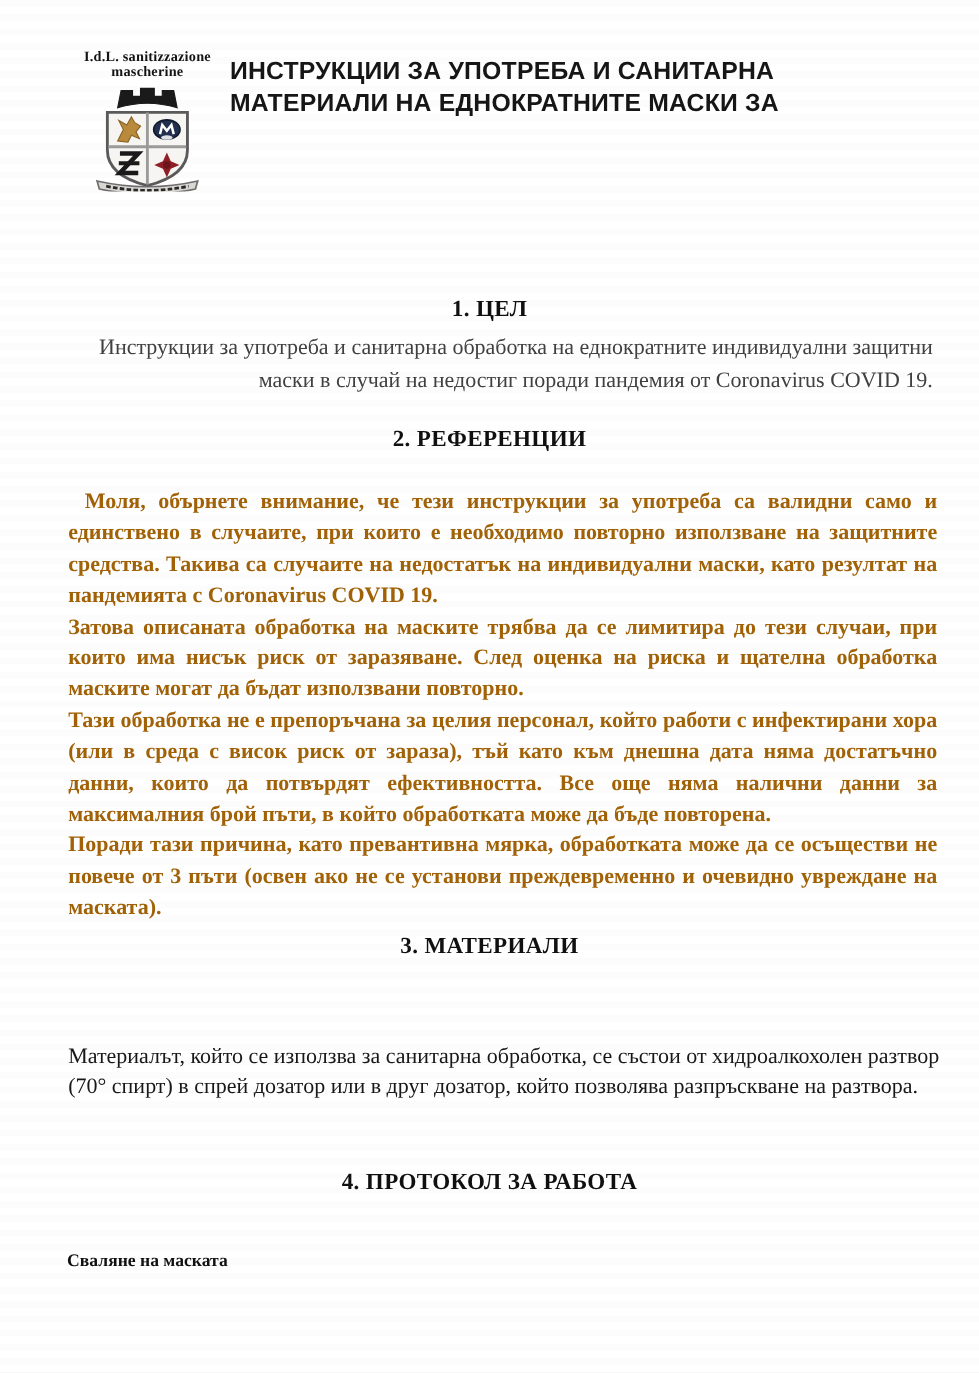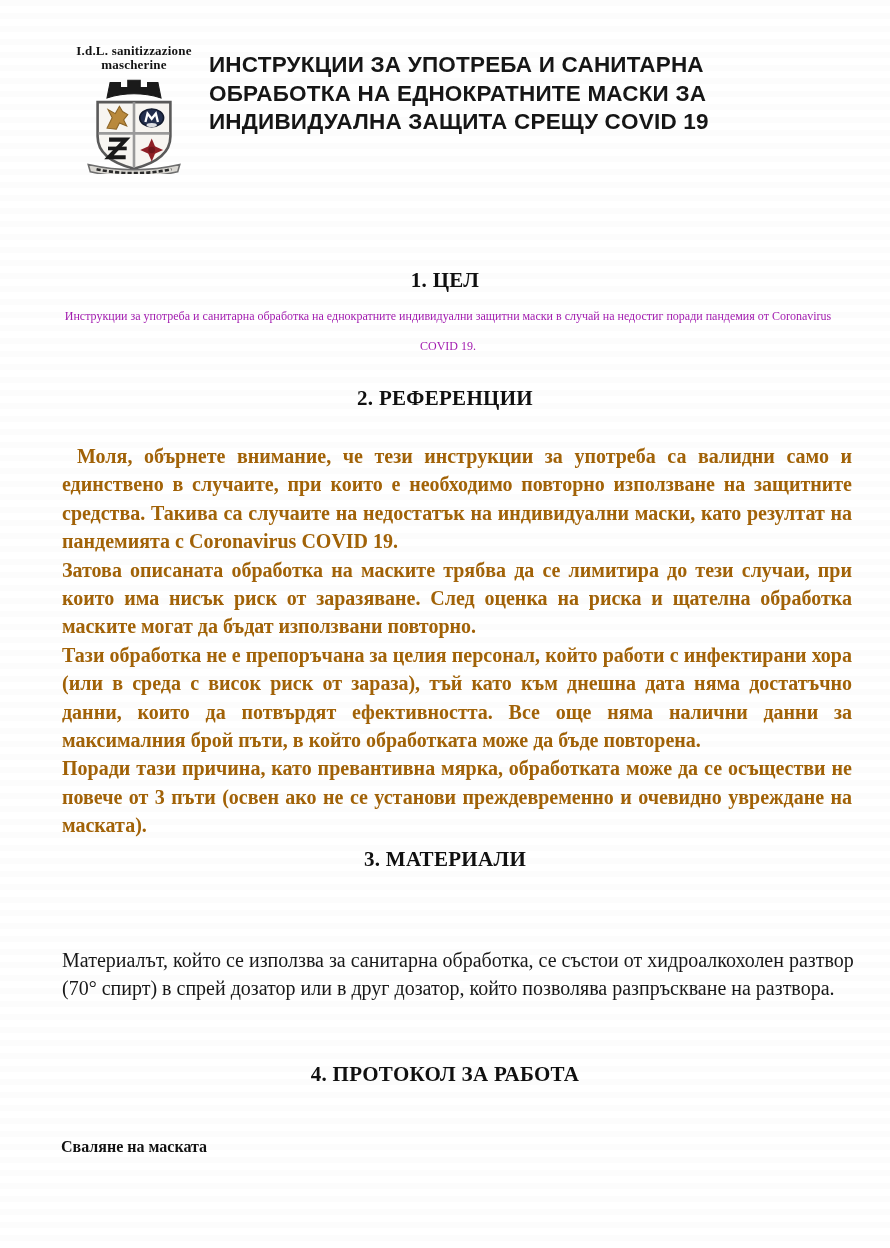--- a/index.html
+++ b/index.html
@@ -26,21 +26,21 @@
   .sec-heading{
     position:absolute;left:0;width:890px;text-align:center;
     font-weight:bold;font-size:21px;letter-spacing:.3px;color:#101010;
   }
   .h1{top:268px;}
   .h2{top:386px;}
   .h3{top:847px;}
   .h4{top:1046px;margin-top:16px;}
   .p-goal{
     position:absolute;left:48px;top:301px;width:800px;
-    text-align:center;font-size:12px;line-height:30px;color:#a21caf;
+    text-align:right;font-size:20px;line-height:30px;color:#404040;
   }
   .refs-body{
     position:absolute;left:62px;top:442px;width:790px;
     font-weight:bold;font-size:20px;line-height:28.4px;
     text-align:justify;color:#a16207;
   }
   .refs-body p{margin:0;}
   .refs-body p.indent{text-indent:15px;}
   .p-materials{
     position:absolute;left:62px;top:946px;width:805px;
@@ -96,22 +96,21 @@
 
       <g>
         <path d="M6,87 Q50,97 94,87 L92,94 Q50,103 8,94 Z" fill="#d9d7d2" stroke="#6e6e6e" stroke-width="1.5"></path>
         <path d="M14,91.5 Q50,99 86,91.5" fill="none" stroke="#2a2a2a" stroke-width="2.5" stroke-dasharray="4 2"></path>
       </g>
     </svg>
   </div>
 
   <div class="doc-title">
     <div>ИНСТРУКЦИИ ЗА УПОТРЕБА И САНИТАРНА</div>
-    <div>ОБРАБОТКА НА ЕДНОКРАТНИТЕ МАСКИ ЗА</div>
-    <div>ИНДИВИДУАЛНА ЗАЩИТА СРЕЩУ COVID 19</div>
+    <div>МАТЕРИАЛИ НА ЕДНОКРАТНИТЕ МАСКИ ЗА</div>
   </div>
 
   <div class="sec-heading h1">1. ЦЕЛ</div>
   <div class="p-goal">Инструкции за употреба и санитарна обработка на еднократните индивидуални защитни маски в случай на недостиг поради пандемия от Coronavirus COVID 19.</div>
 
   <div class="sec-heading h2">2. РЕФЕРЕНЦИИ</div>
   <div class="refs-body">
     <p class="indent">Моля, обърнете внимание, че тези инструкции за употреба са валидни само и единствено в случаите, при които е необходимо повторно използване на защитните средства. Такива са случаите на недостатък на индивидуални маски, като резултат на пандемията с Coronavirus COVID 19.</p>
     <p>Затова описаната обработка на маските трябва да се лимитира до тези случаи, при които има нисък риск от заразяване. След оценка на риска и щателна обработка маските могат да бъдат използвани повторно.</p>
     <p>Тази обработка не е препоръчана за целия персонал, който работи с инфектирани хора (или в среда с висок риск от зараза), тъй като към днешна дата няма достатъчно данни, които да потвърдят ефективността. Все още няма налични данни за максималния брой пъти, в който обработката може да бъде повторена.</p>

